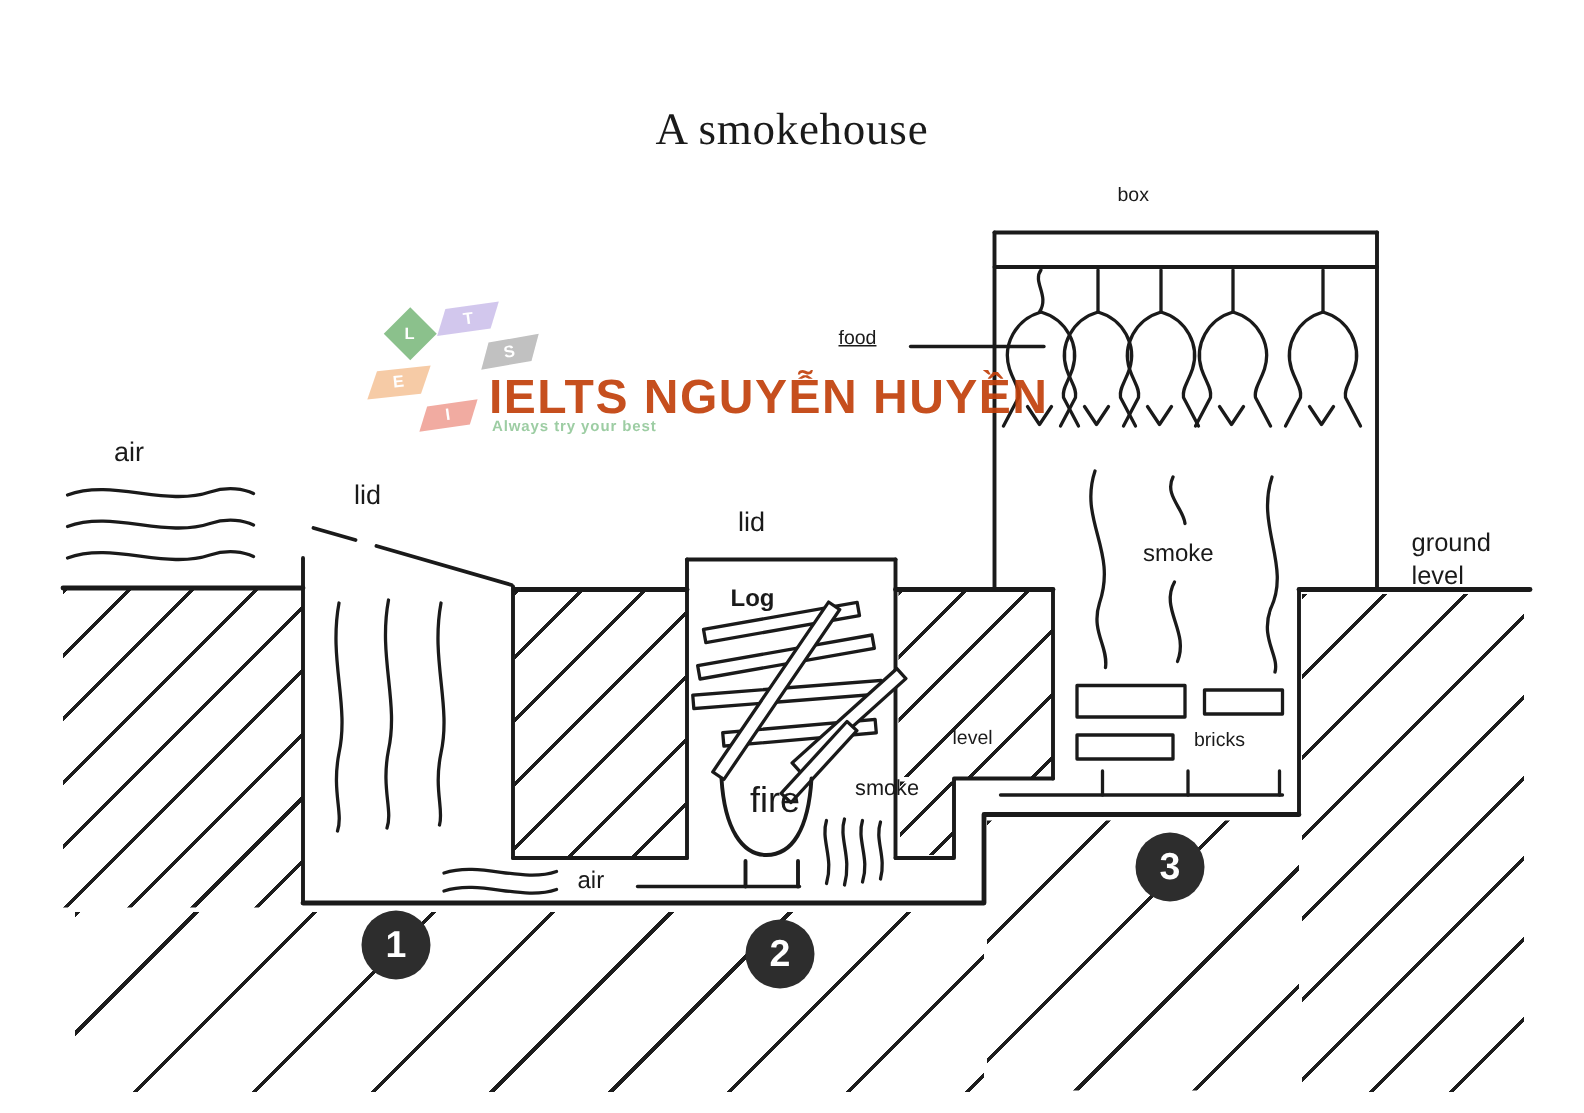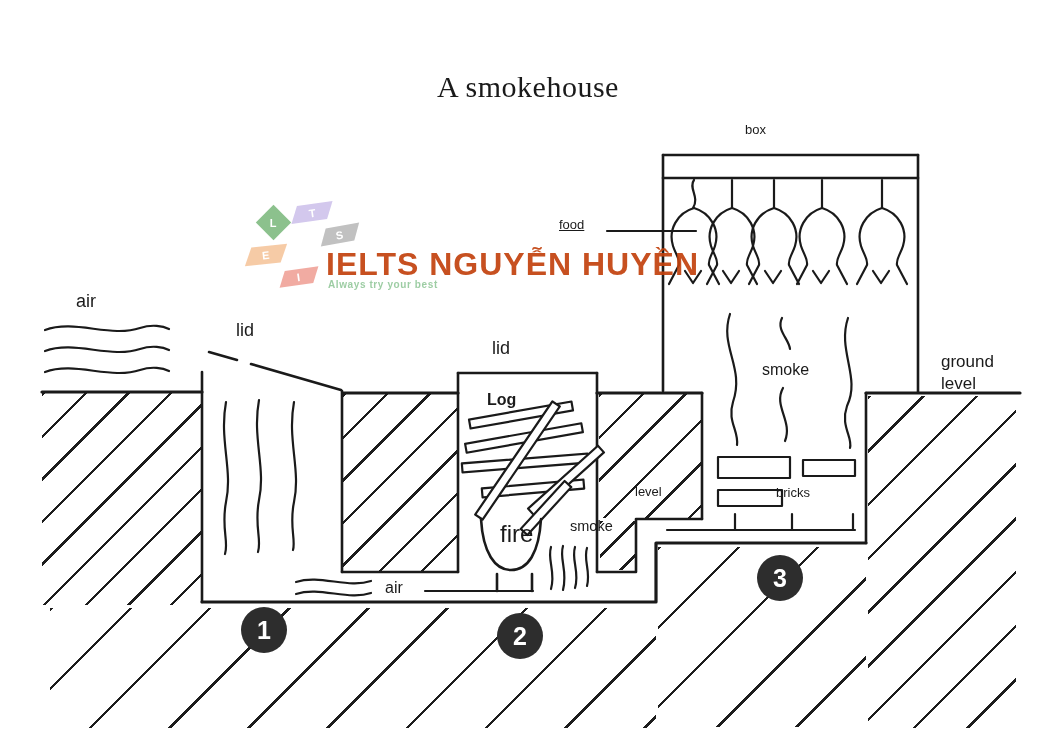--- a/index.html
+++ b/index.html
@@ -206,21 +206,21 @@
   <div class="lbl layer3" style="left:236px;top:320px;font-size:18px;">lid</div>
   <div class="lbl layer3" style="left:492px;top:338px;font-size:18px;">lid</div>
   <div class="lbl layer3" style="left:487px;top:391px;font-size:16px;font-weight:bold;">Log</div>
   <div class="lbl layer3" style="left:500px;top:520px;font-size:24px;">fire</div>
   <div class="lbl layer3" style="left:570px;top:518px;font-size:14.5px;">smoke</div>
   <div class="lbl layer3" style="left:635px;top:484px;">level</div>
   <div class="lbl layer3" style="left:385px;top:579px;font-size:16px;">air</div>
   <div class="lbl layer3" style="left:745px;top:122px;">box</div>
   <div class="lbl layer3" style="left:559px;top:217px;text-decoration:underline;">food</div>
   <div class="lbl layer3" style="left:762px;top:361px;font-size:16px;">smoke</div>
-  <div class="lbl layer3" style="left:776px;top:485px;">bricks</div>
+  <div class="lbl layer3" style="left:796px;top:485px;">bricks</div>
   <div id="ground-level" class="layer3">ground level</div>
 
   <div class="marker" style="left:241px;top:607px;">1</div>
   <div class="marker" style="left:497px;top:613px;">2</div>
   <div class="marker" style="left:757px;top:555px;">3</div>
 
   <div id="watermark">
     <div class="tile" id="tile-l">
         <span>L</span>
       </div>

